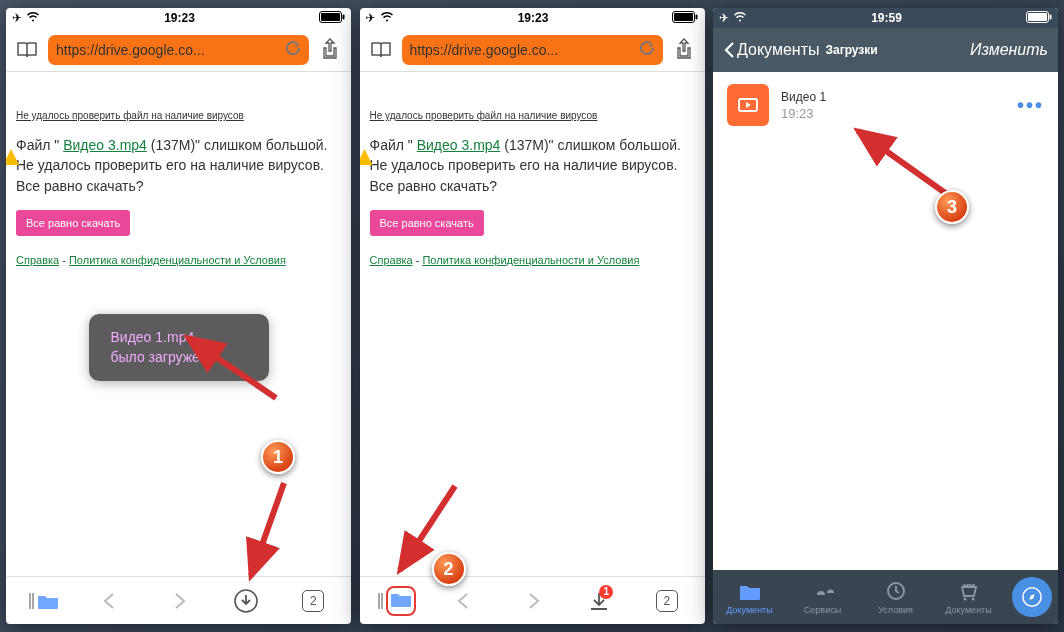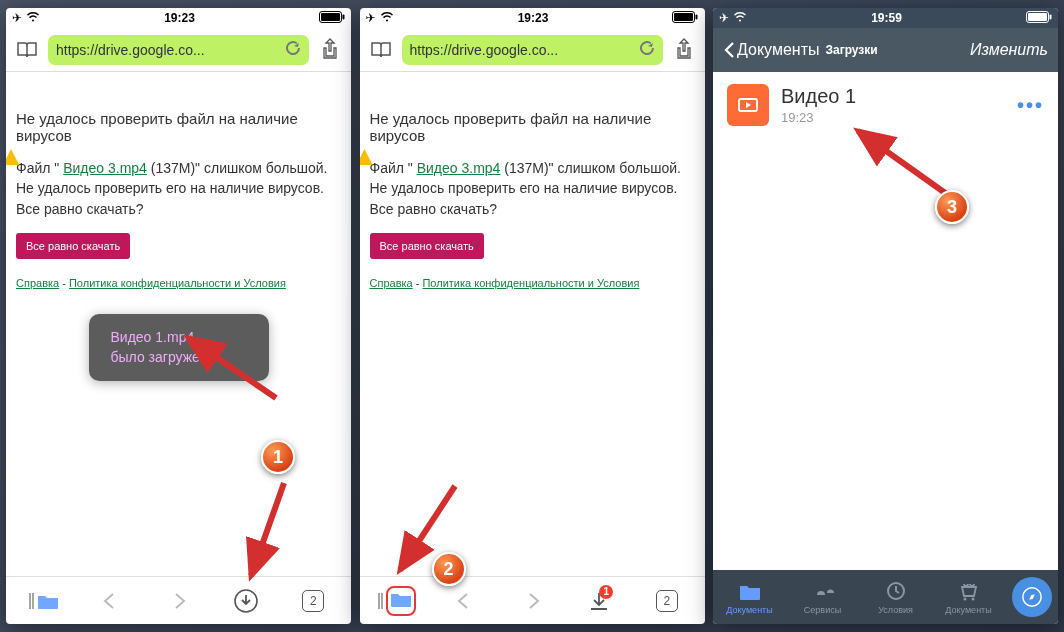--- a/index.html
+++ b/index.html
@@ -28,36 +28,36 @@
   }
   .status-bar.dark { background: #3a4a5a; color: #fff; }
   .status-left, .status-right { display: flex; align-items: center; gap: 4px; }
   .status-center { font-weight: 600; font-size: 12px; }
   .browser-bar {
     height: 44px; display: flex; align-items: center; padding: 0 6px; gap: 6px;
     border-bottom: 1px solid #ddd;
   }
   .icon-btn { width: 30px; height: 30px; display: flex; align-items: center; justify-content: center; }
   .url-field {
-    flex: 1; height: 30px; background: #bef264; border-radius: 7px;
+    flex: 1; height: 30px; background: #f97316; border-radius: 7px;
     display: flex; align-items: center; padding: 0 8px; font-size: 14px; color: #333;
     gap: 12px;
   }
   .url-text { flex: 1; overflow: hidden; white-space: nowrap; text-overflow: ellipsis; }
   .content { flex: 1; padding: 12px 10px; font-size: 13px; color: #333; overflow: hidden; position: relative; }
-  .warn-title { font-size: 15px; margin-bottom: 14px; margin-top: 26px; }
+  .warn-title { font-size: 10px; margin-bottom: 14px; margin-top: 26px; text-decoration: underline; }
   .warn-body { font-size: 14px; line-height: 1.45; margin-bottom: 14px; }
   .warn-icon {
     position: absolute; left: -4px; top: 76px; width: 18px; height: 18px;
     background: #fbbc04; border-radius: 3px;
     clip-path: polygon(50% 5%, 95% 95%, 5% 95%);
   }
   .link-blue { color: #15803d; text-decoration: underline; }
   .dl-btn {
-    display: inline-block; background: #be185d; color: #fff;
+    display: inline-block; background: #ec4899; color: #fff;
     font-size: 11px; padding: 7px 10px; border-radius: 3px;
   }
   .footer-links { margin-top: 18px; font-size: 11px; }
   .toast {
     position: absolute; left: 50%; top: 306px; transform: translateX(-50%);
     background: rgba(80,80,80,0.93); color: #f0abfc; border-radius: 10px;
     padding: 14px 22px; text-align: left; font-size: 14px; line-height: 1.4;
     box-shadow: 0 2px 12px rgba(0,0,0,0.3);
     width: 180px;
   }
@@ -101,21 +101,21 @@
   .nav3 .title { font-weight: 600; font-size: 12px; margin-left: 2px;}
   .nav3 .edit { margin-left: auto; font-size: 16px; font-style: italic; }
   .file-row {
     display: flex; align-items: center; padding: 12px 14px; gap: 12px;
   }
   .file-icon {
     width: 42px; height: 42px; background: #ff6b35; border-radius: 6px;
     display: flex; align-items: center; justify-content: center;
   }
   .file-meta { flex: 1; }
-  .file-name { font-size: 20px; color: #333; }
+  .file-name { font-size: 12px; color: #333; }
   .file-time { font-size: 13px; color: #999; margin-top: 2px; }
   .file-more { color: #4a90e2; font-size: 20px; letter-spacing: 2px; font-weight: 700; }
   .tabbar3 {
     height: 54px; background: #3a4552;
     display: flex; align-items: center; justify-content: space-around;
   }
   .tab3 { width: 60px; display: flex; flex-direction: column; align-items: center; color: #8a96a3; font-size: 9px; gap: 3px; }
   .tab3.active { color: #639bff; }
   .tab3 svg { width: 24px; height: 22px; }
   .tab3.compass {

